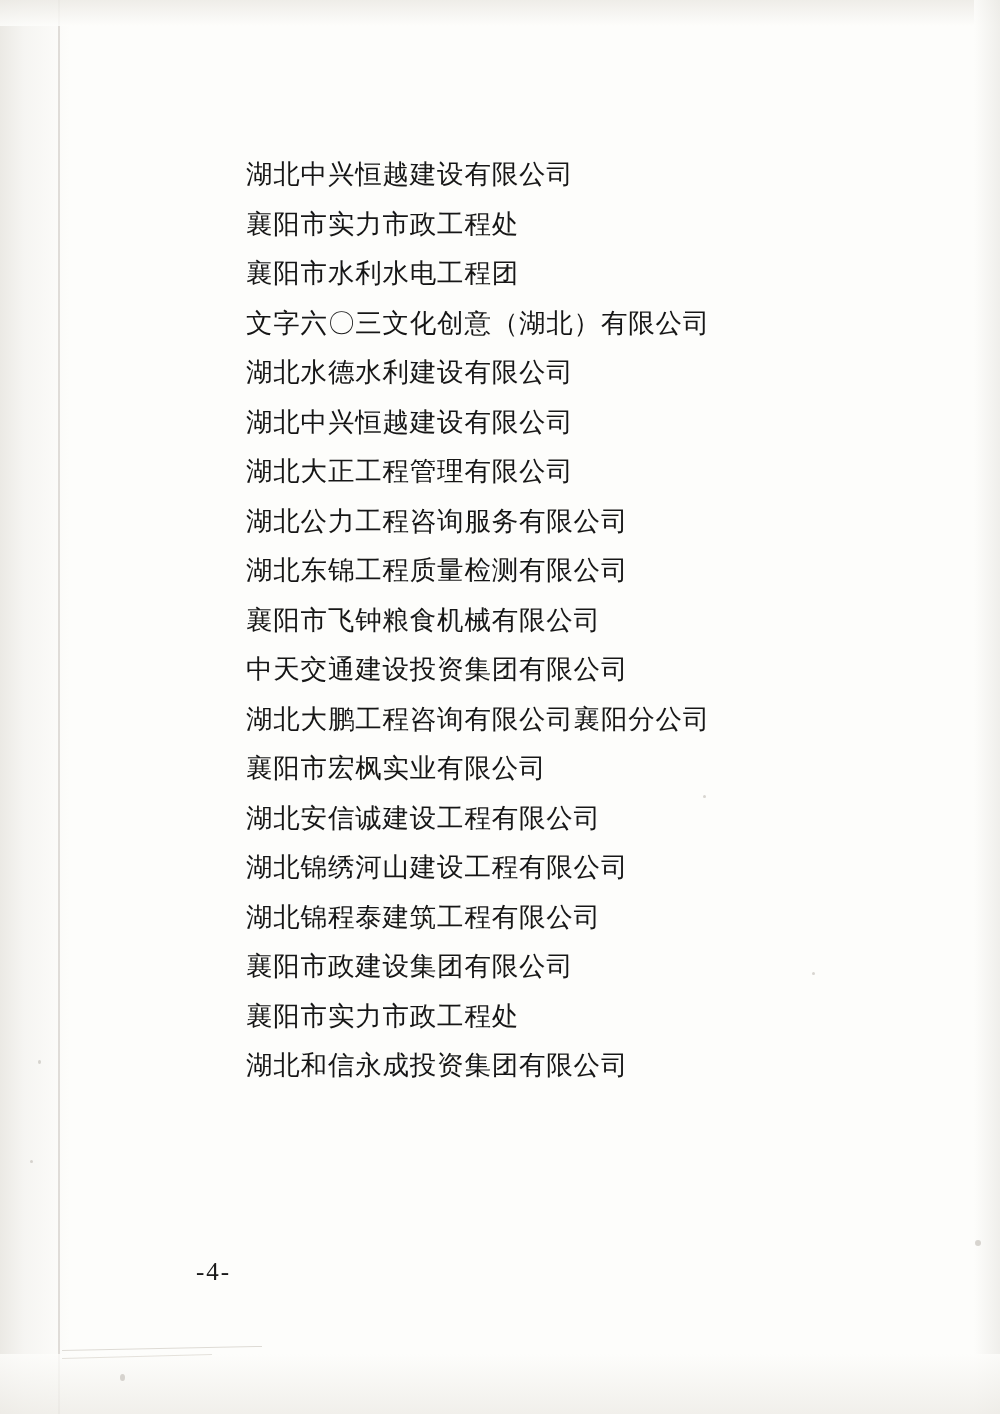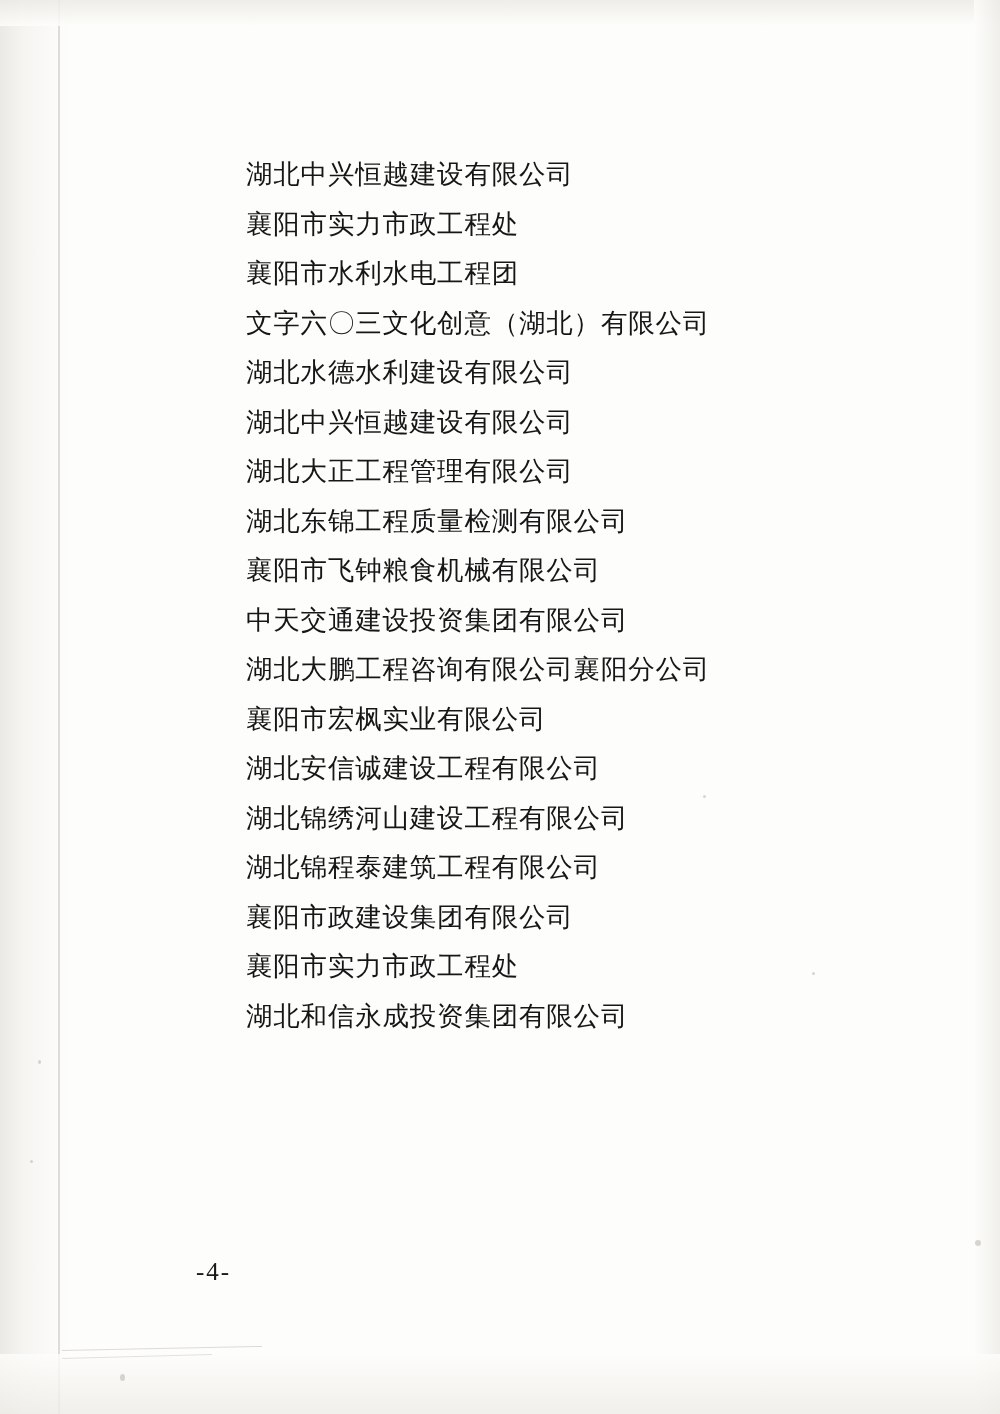--- a/index.html
+++ b/index.html
@@ -142,20 +142,21 @@
   <div class="speck" style="left:30px; top:1160px; width:3px; height:3px;"></div>
 
   <div id="content">
     <div class="doc-line">湖北中兴恒越建设有限公司</div>
     <div class="doc-line">襄阳市实力市政工程处</div>
     <div class="doc-line">襄阳市水利水电工程团</div>
     <div class="doc-line">文字六〇三文化创意（湖北）有限公司</div>
     <div class="doc-line">湖北水德水利建设有限公司</div>
     <div class="doc-line">湖北中兴恒越建设有限公司</div>
     <div class="doc-line">湖北大正工程管理有限公司</div>
+    <div class="doc-line">湖北公力工程咨询服务有限公司</div>
     <div class="doc-line">湖北东锦工程质量检测有限公司</div>
     <div class="doc-line">襄阳市飞钟粮食机械有限公司</div>
     <div class="doc-line">中天交通建设投资集团有限公司</div>
     <div class="doc-line">湖北大鹏工程咨询有限公司襄阳分公司</div>
     <div class="doc-line">襄阳市宏枫实业有限公司</div>
     <div class="doc-line">湖北安信诚建设工程有限公司</div>
     <div class="doc-line">湖北锦绣河山建设工程有限公司</div>
     <div class="doc-line">湖北锦程泰建筑工程有限公司</div>
     <div class="doc-line">襄阳市政建设集团有限公司</div>
     <div class="doc-line">襄阳市实力市政工程处</div>

